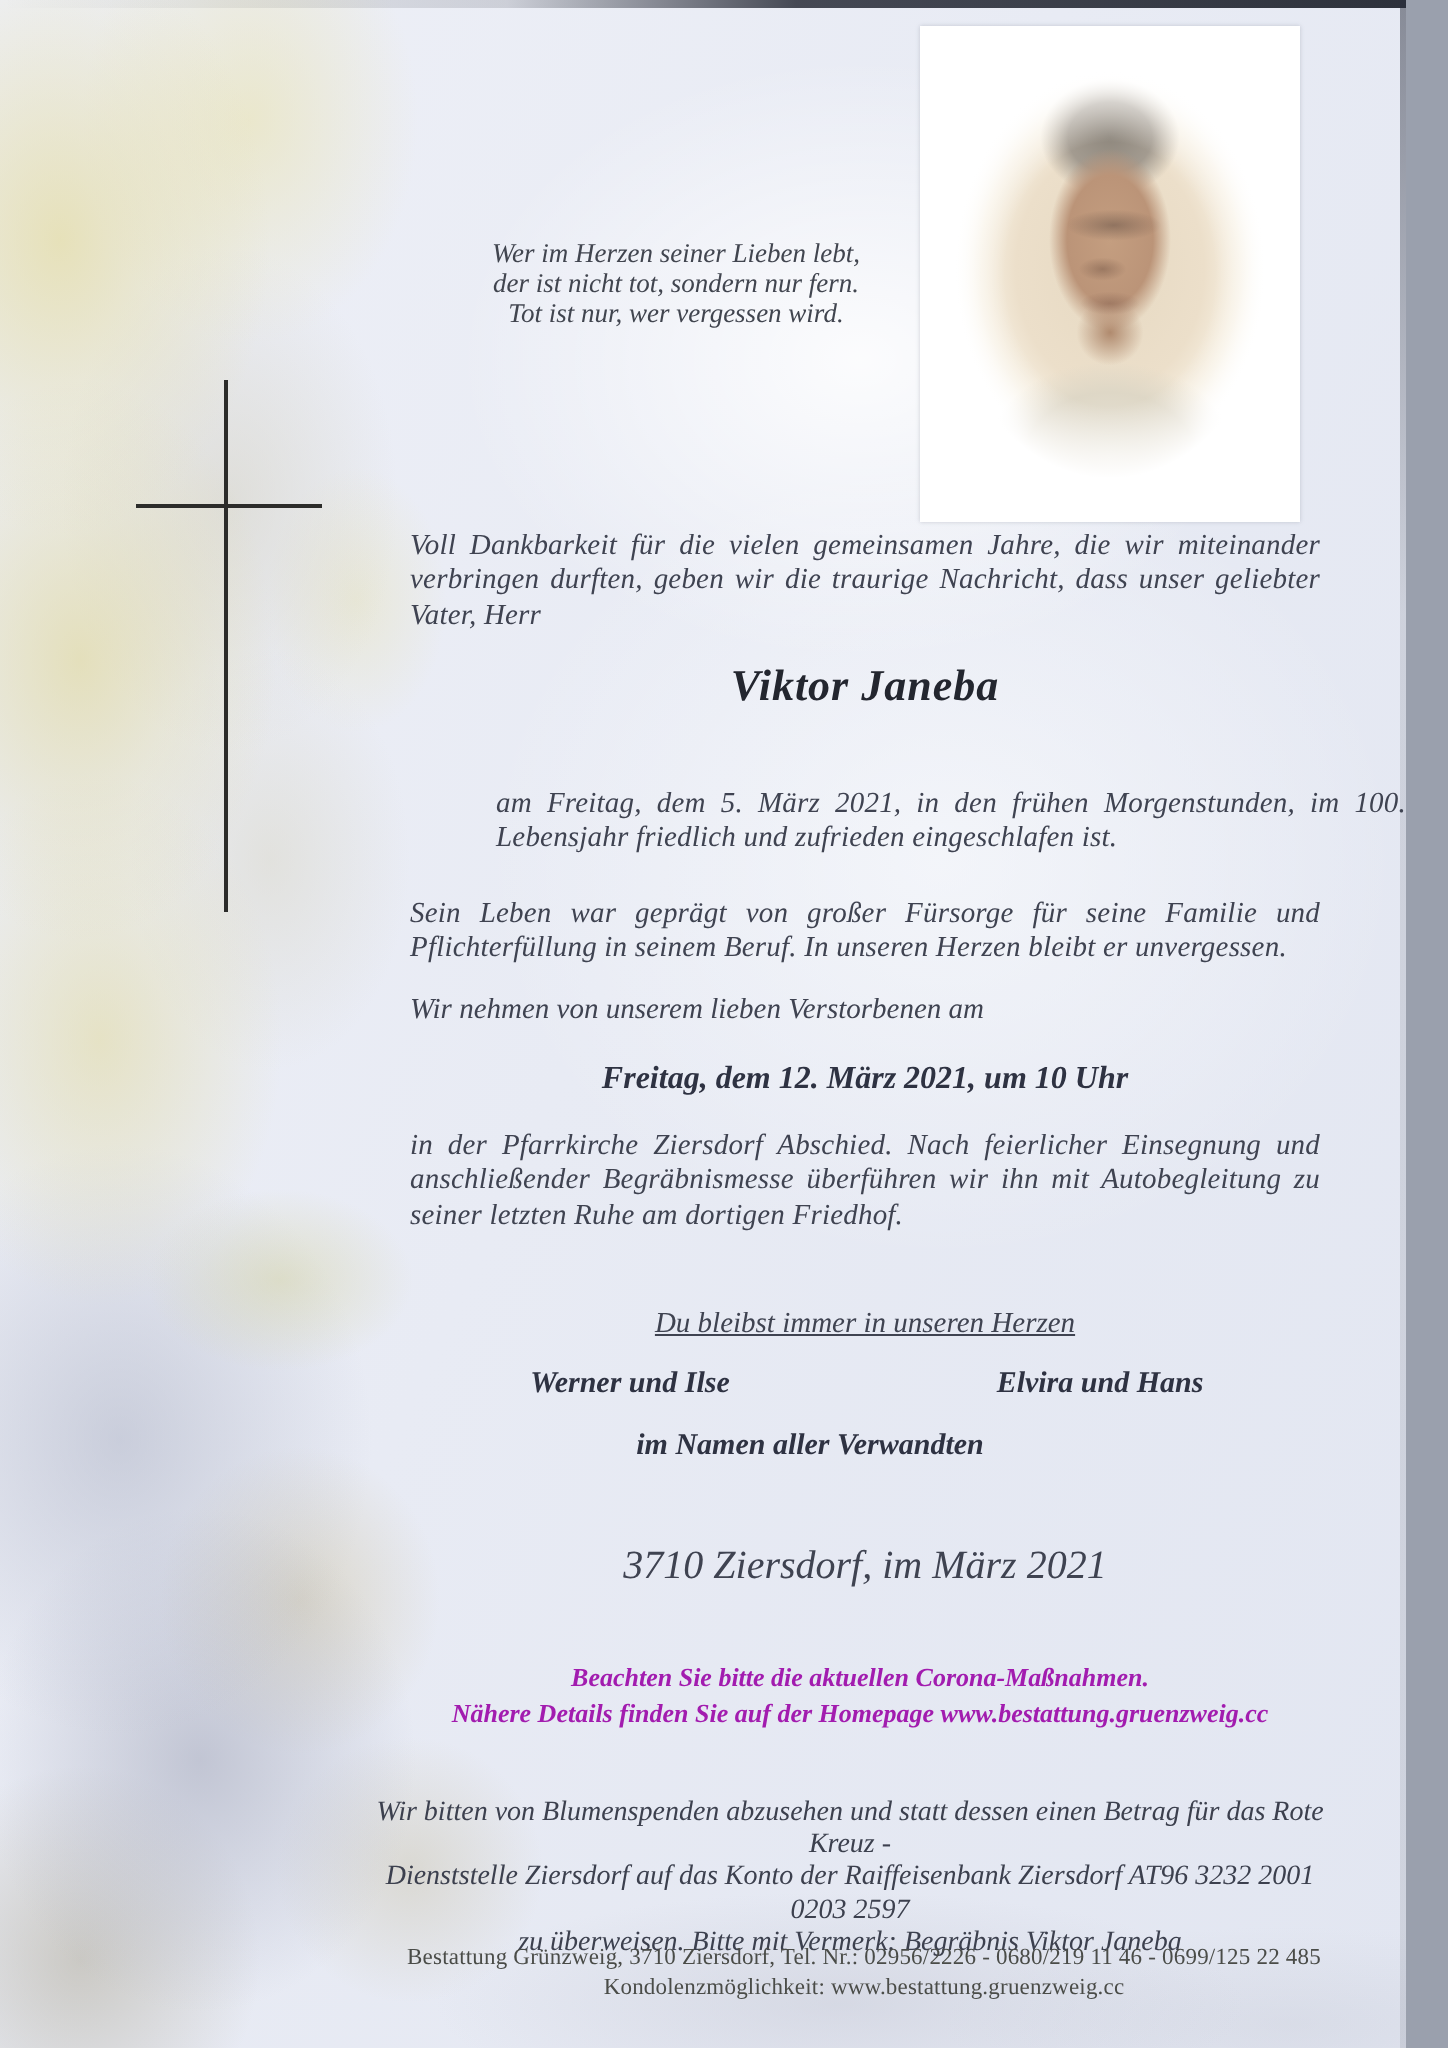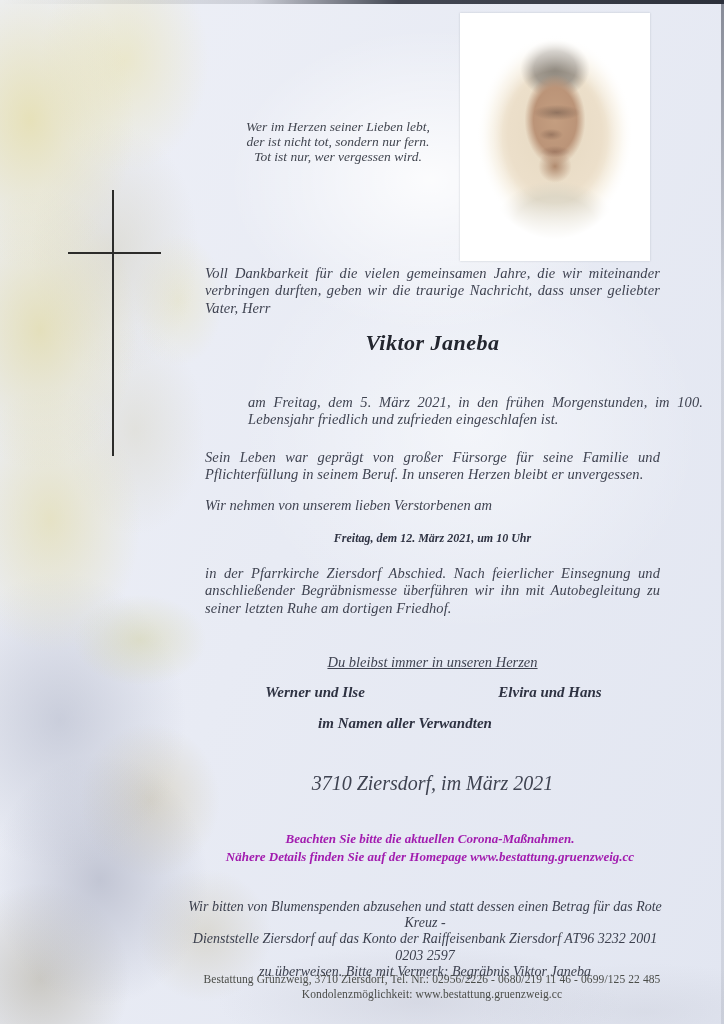--- a/index.html
+++ b/index.html
@@ -1,22 +1,23 @@
 <!DOCTYPE html>
 <html><head>
 <meta charset="utf-8">
 <style>
   html,body{margin:0;padding:0;background:#9aa0ad;}
   .page{
     position:relative;
-    width:724px;height:1024px;
+    width:664px;height:1024px;
     overflow:hidden;
     font-family:"Liberation Serif","DejaVu Serif",serif;
     color:#3f4351;
     background:#e8ebf4;
+    padding-left:39px;
   }
   
   .bg{
     position:absolute;inset:0;
     background:
       radial-gradient(ellipse 280px 210px at 430px 180px, rgba(255,255,255,0.85), rgba(255,255,255,0) 72%),
       radial-gradient(ellipse 320px 280px at 470px 430px, rgba(253,254,255,0.55), rgba(255,255,255,0) 72%),
       radial-gradient(ellipse 150px 210px at 30px 120px,  rgba(228,220,165,0.75), rgba(228,220,165,0) 70%),
       radial-gradient(ellipse 120px 160px at 125px 60px,  rgba(233,227,182,0.65), rgba(233,227,182,0) 70%),
       radial-gradient(ellipse 140px 200px at 40px 330px,  rgba(224,216,160,0.68), rgba(224,216,160,0) 70%),
@@ -68,21 +69,21 @@
   }
   
   .tb{position:absolute;font-style:italic;}
   .quote{left:218px;top:120px;width:240px;text-align:center;font-size:13.5px;line-height:14.8px;color:#41454f;}
   .para{left:205px;width:455px;font-size:14.5px;line-height:17.3px;text-align:justify;letter-spacing:0.1px;}
   .intro{top:265px;}
   .name{left:205px;top:330px;width:455px;text-align:center;font-size:22px;font-weight:bold;color:#23262f;letter-spacing:0.5px;}
   .passing{top:394px;margin-left:43px;}
   .life{top:449px;}
   .farewell{left:205px;top:497px;width:455px;font-size:14.5px;}
-  .fundate{left:205px;top:531px;width:455px;text-align:center;font-size:12px;font-weight:bold;color:#2e3242;}
+  .fundate{left:205px;top:531px;width:455px;text-align:center;font-size:16px;font-weight:bold;color:#2e3242;}
   .details{top:565px;}
   .remembrance{left:205px;top:654px;width:455px;text-align:center;font-size:14.5px;text-decoration:underline;}
   .mourners{left:205px;top:684px;width:455px;font-size:15px;font-weight:bold;color:#2e3242;}
   .mourners .m-left{position:absolute;left:0;width:220px;text-align:center;}
   .mourners .m-right{position:absolute;right:0;width:220px;text-align:center;}
   .relatives{left:205px;top:715px;width:400px;text-align:center;font-size:15px;font-weight:bold;color:#2e3242;}
   .placedate{left:205px;top:772px;width:455px;text-align:center;font-size:20px;}
   .corona{left:180px;top:830px;width:500px;text-align:center;font-size:13px;font-weight:bold;line-height:17.5px;color:#a21caf;}
   .donation{left:185px;top:899px;width:480px;text-align:center;font-size:14px;line-height:16.2px;color:#3c404e;}
   .footer{left:112px;top:972px;width:640px;text-align:center;font-style:normal;font-size:11.5px;line-height:15px;color:#4a4c48;letter-spacing:0.1px;}

